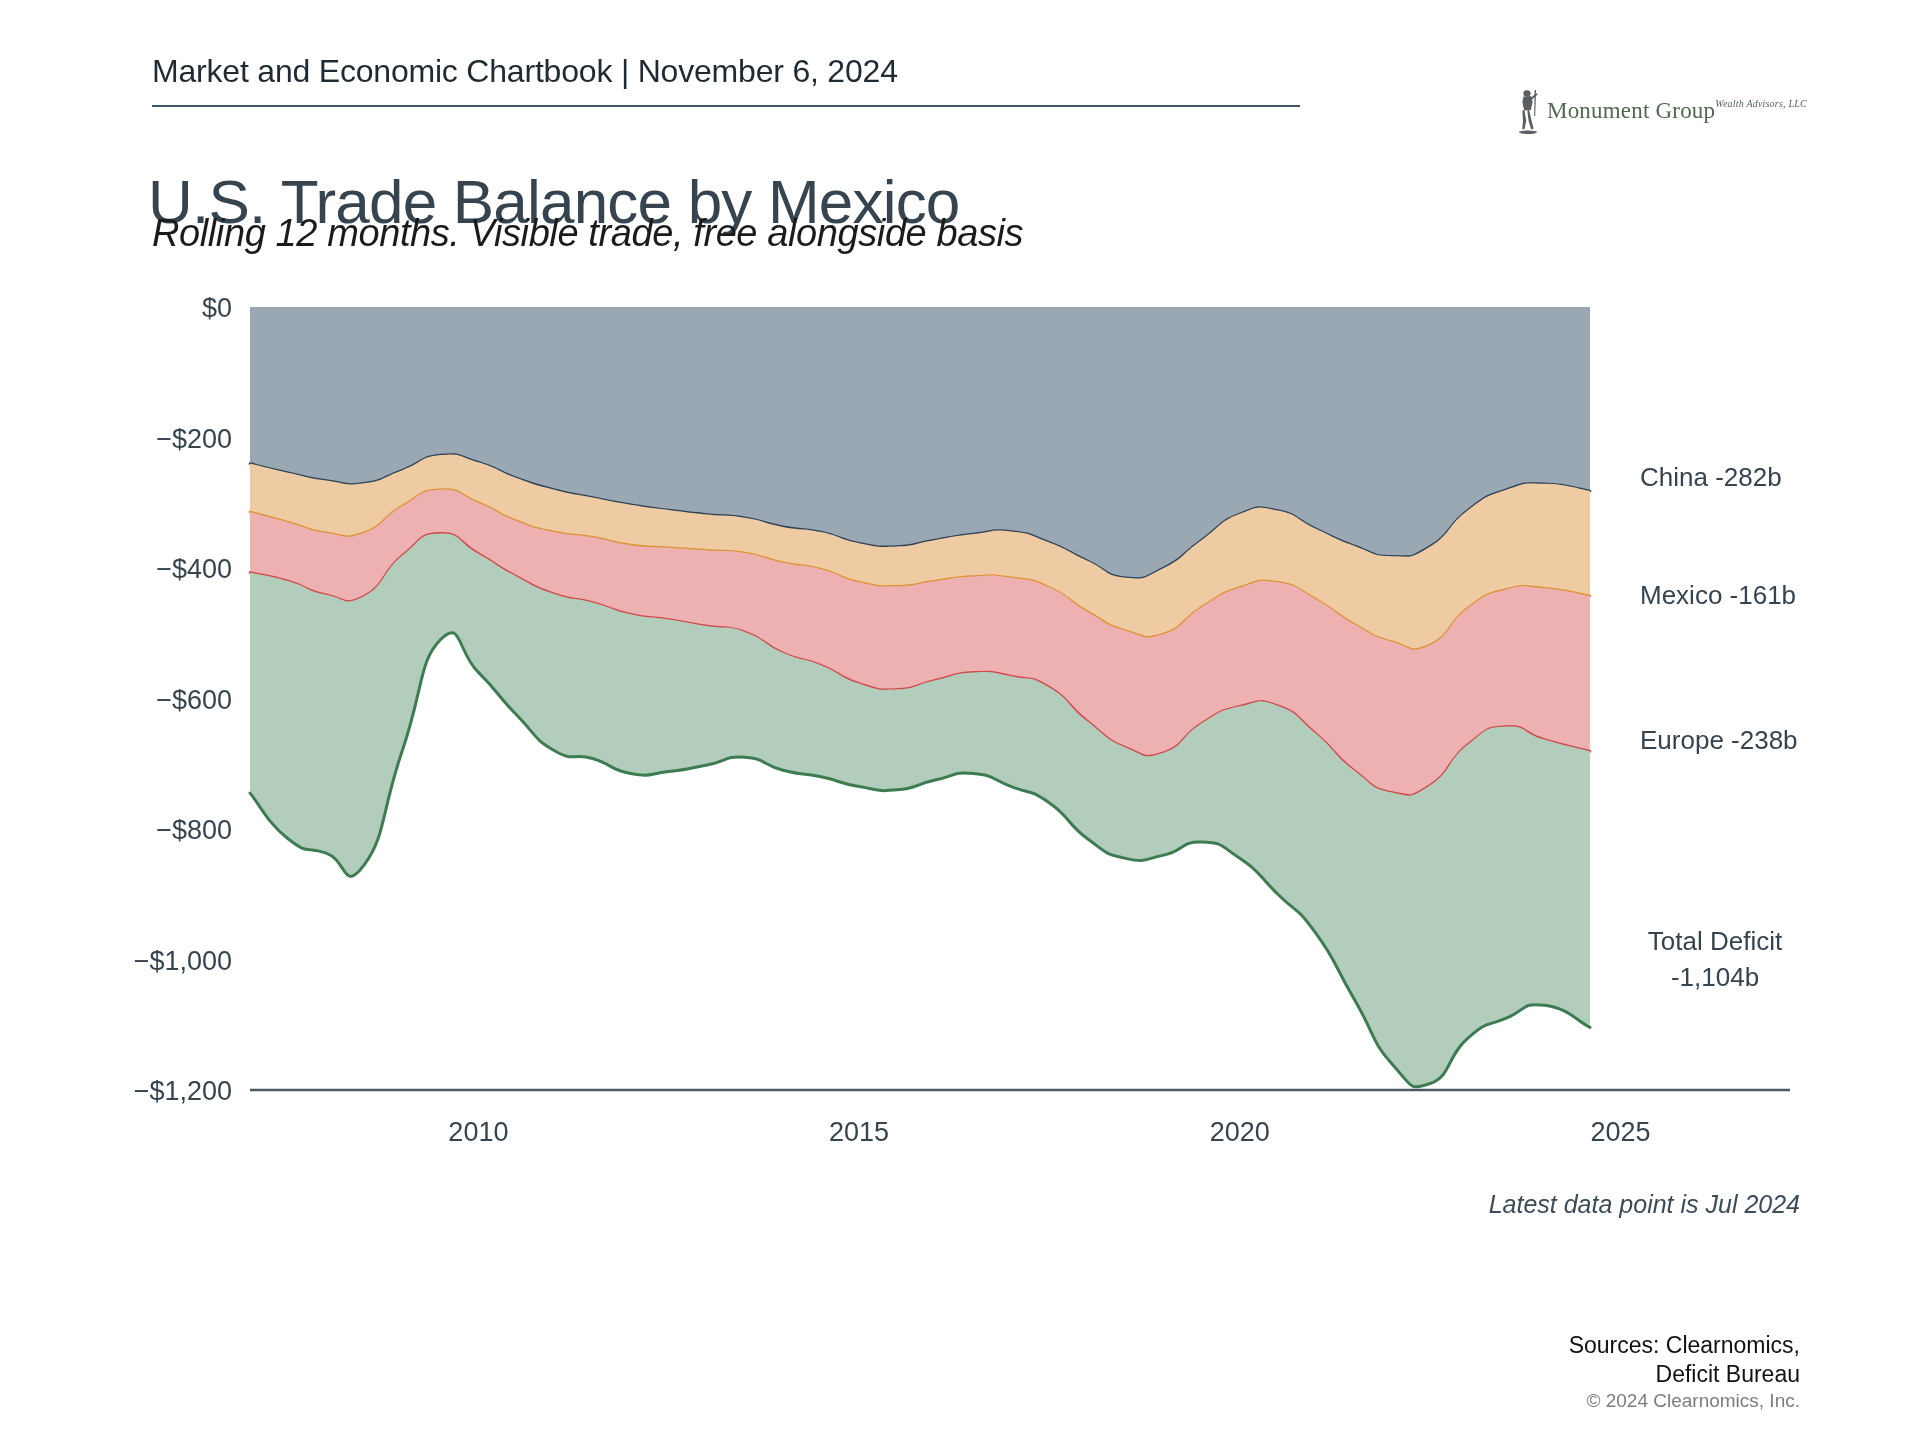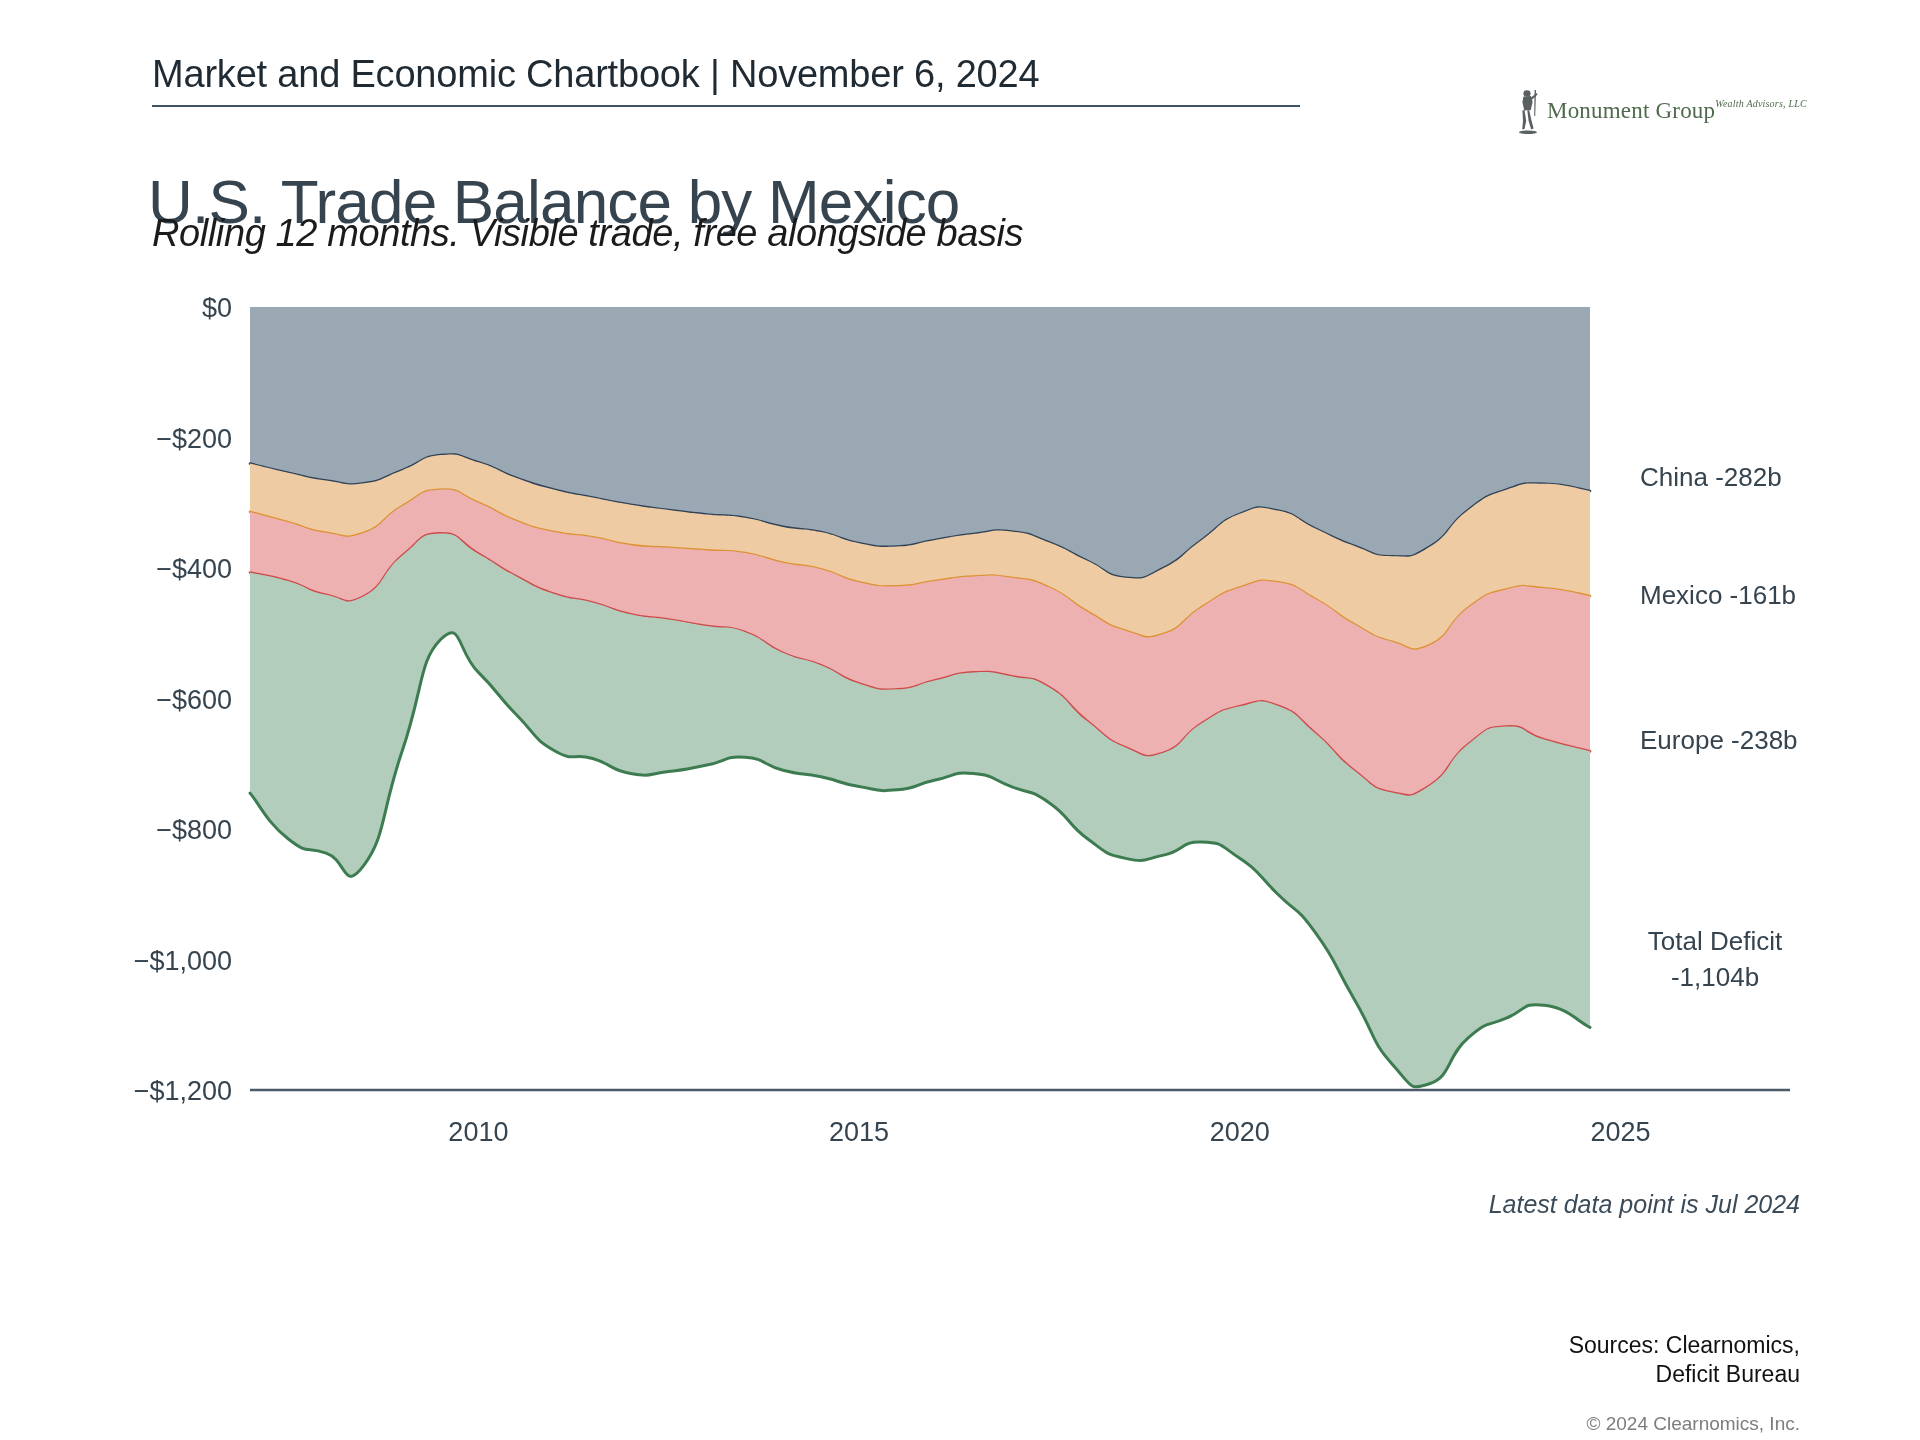--- a/index.html
+++ b/index.html
@@ -14,21 +14,21 @@
     color: #2f3b47;
     position: relative;
     overflow: hidden;
   }
 
   
   #header-kicker {
     position: absolute;
     left: 152px;
     top: 53px;
-    font-size: 38px;
+    font-size: 32px;
     font-family: "Liberation Sans", sans-serif;
     color: #1f2a33;
     letter-spacing: -0.2px;
     white-space: nowrap;
   }
   #header-rule {
     position: absolute;
     left: 152px;
     top: 105px;
     width: 1148px;
@@ -141,21 +141,20 @@
     line-height: 1.25;
   }
   #copyright-note {
     position: absolute;
     right: 120px;
     top: 1390px;
     font-size: 19px;
     color: #7d7d7d;
     text-align: right;
     white-space: nowrap;
-    margin-top: 23px;
   }
 </style>
 </head>
 <body>
 
 <div id="header-kicker">Market and Economic Chartbook | November 6, 2024</div>
 <div id="header-rule"></div>
 <h1 id="page-title">U.S. Trade Balance by Mexico</h1>
 <div id="page-subtitle">Rolling 12 months. Visible trade, free alongside basis</div>
 

